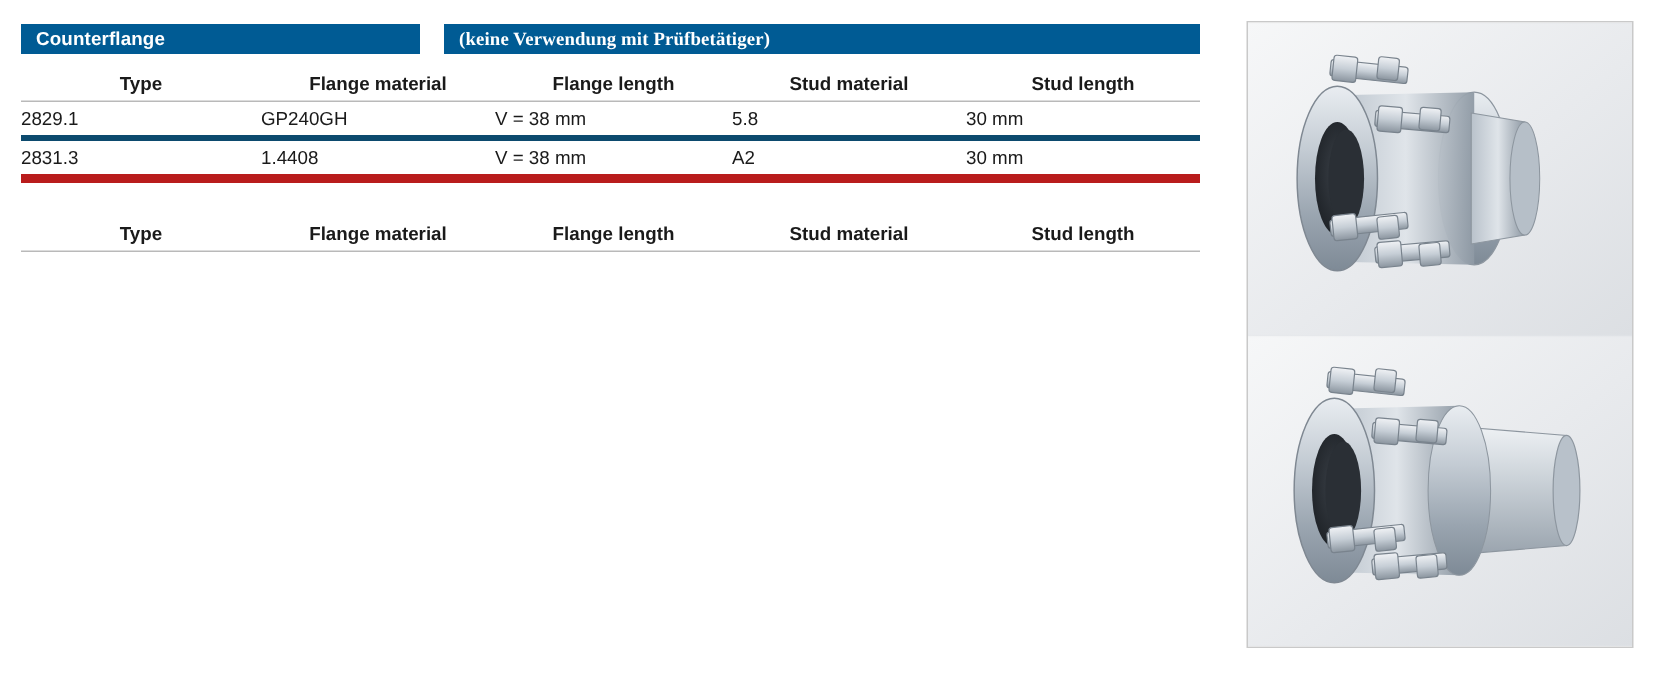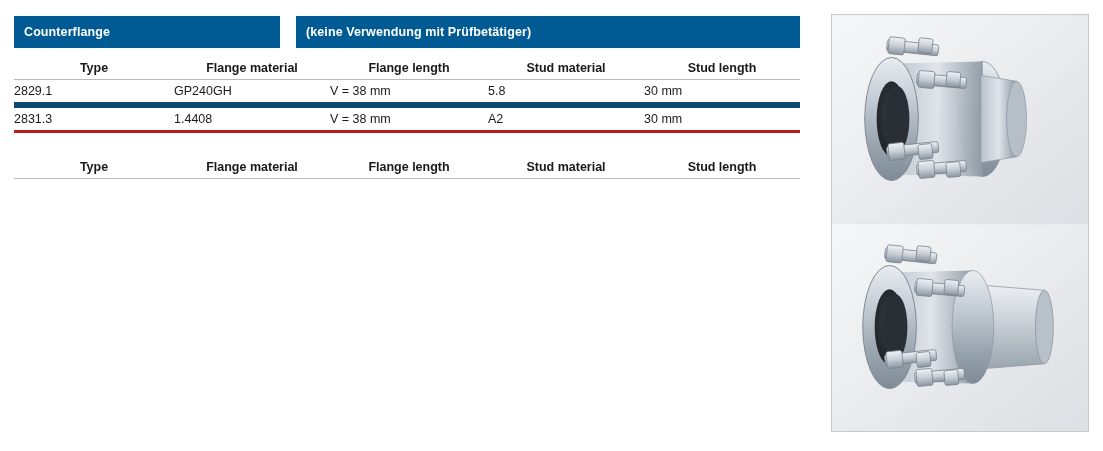--- a/index.html
+++ b/index.html
@@ -23,21 +23,21 @@
   
   .content {
     position: absolute;
     left: 14px;
     top: 16px;
     width: 786px;
   }
   .header-row {
     display: flex;
     width: 100%;
-    height: 32px;
+    height: 20px;
   }
   .header-cell {
     background: #005b94;
     color: #ffffff;
     font-size: 12.5px;
     font-weight: bold;
     display: flex;
     align-items: center;
     padding-left: 10px;
     box-sizing: border-box;
@@ -45,20 +45,21 @@
   }
   .header-cell.left {
     width: 266px;
   }
   .header-cell.spacer {
     width: 16px;
     background: #ffffff;
   }
   .header-cell.right {
     flex: 1 1 auto;
+    font-family: Liberation Serif, serif;
   }
 
   table.spec {
     border-collapse: collapse;
     width: 100%;
     table-layout: fixed;
     font-size: 12.5px;
   }
   table.spec.first { margin-top: 10px; }
   table.spec.second { margin-top: 24px; }
@@ -75,24 +76,24 @@
     font-size: 12.5px;
     color: #1a1a1a;
     padding: 3px 0 4px 0;
     border-bottom: 1px solid #b9b9b9;
   }
   table.spec td {
     text-align: left;
     font-size: 12.5px;
     color: #1a1a1a;
     padding: 4px 0 4px 0;
-    border-bottom: 6px solid #0c4a6e;
+    border-bottom: 4px solid #0c4a6e;
   }
   table.spec tr.last td {
-    border-bottom: 3px solid #b91c1c;
+    border-bottom: 6px solid #b91c1c;
   }
 
   
   .image-panel {
     position: absolute;
     left: 831px;
     top: 14px;
     width: 258px;
     height: 418px;
     background: #ffffff;

